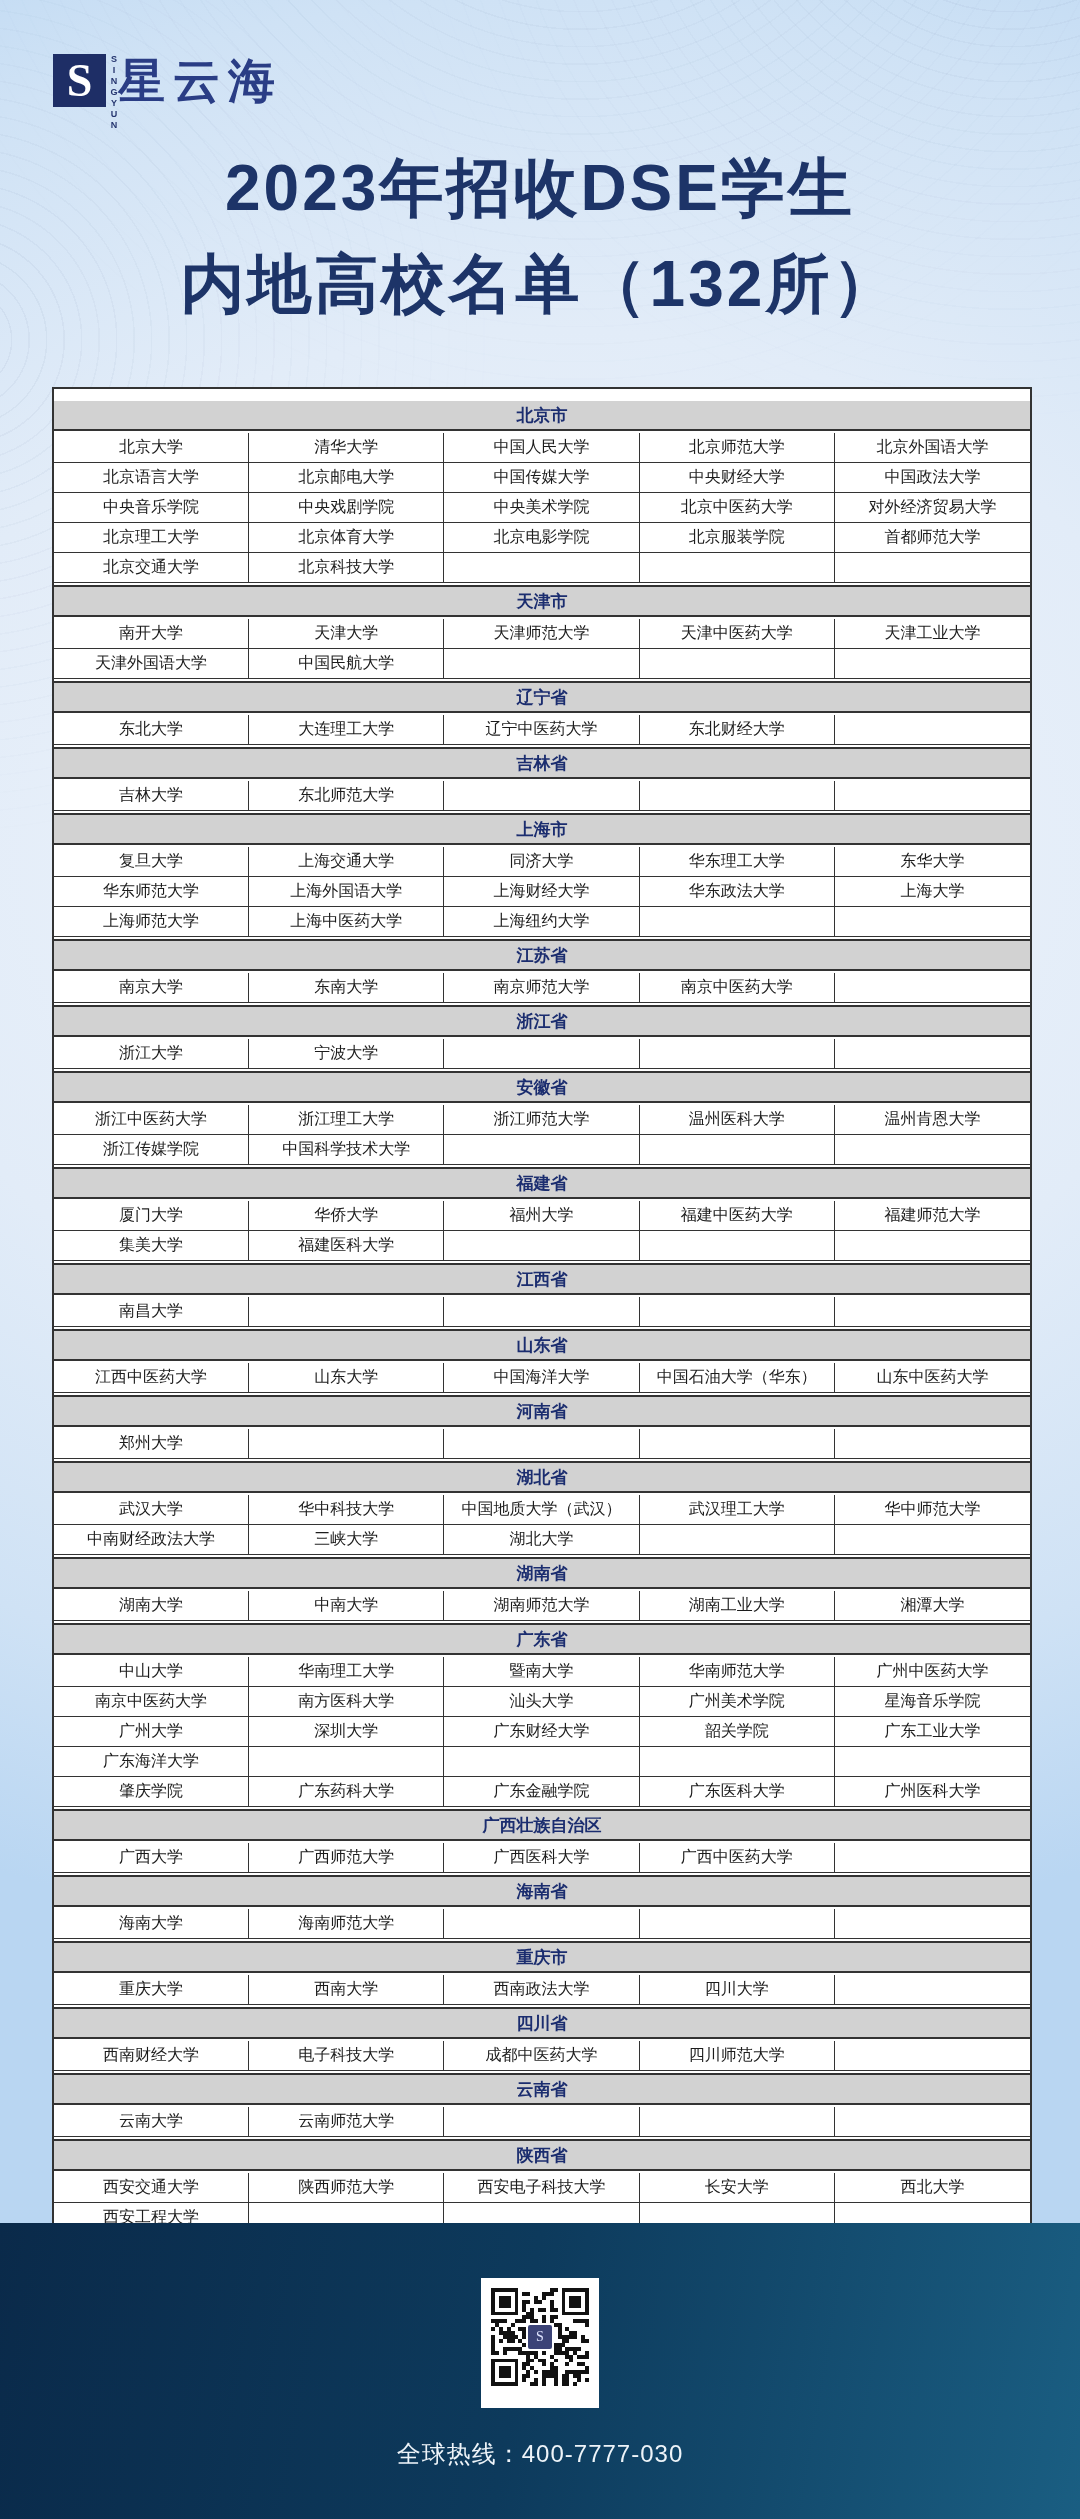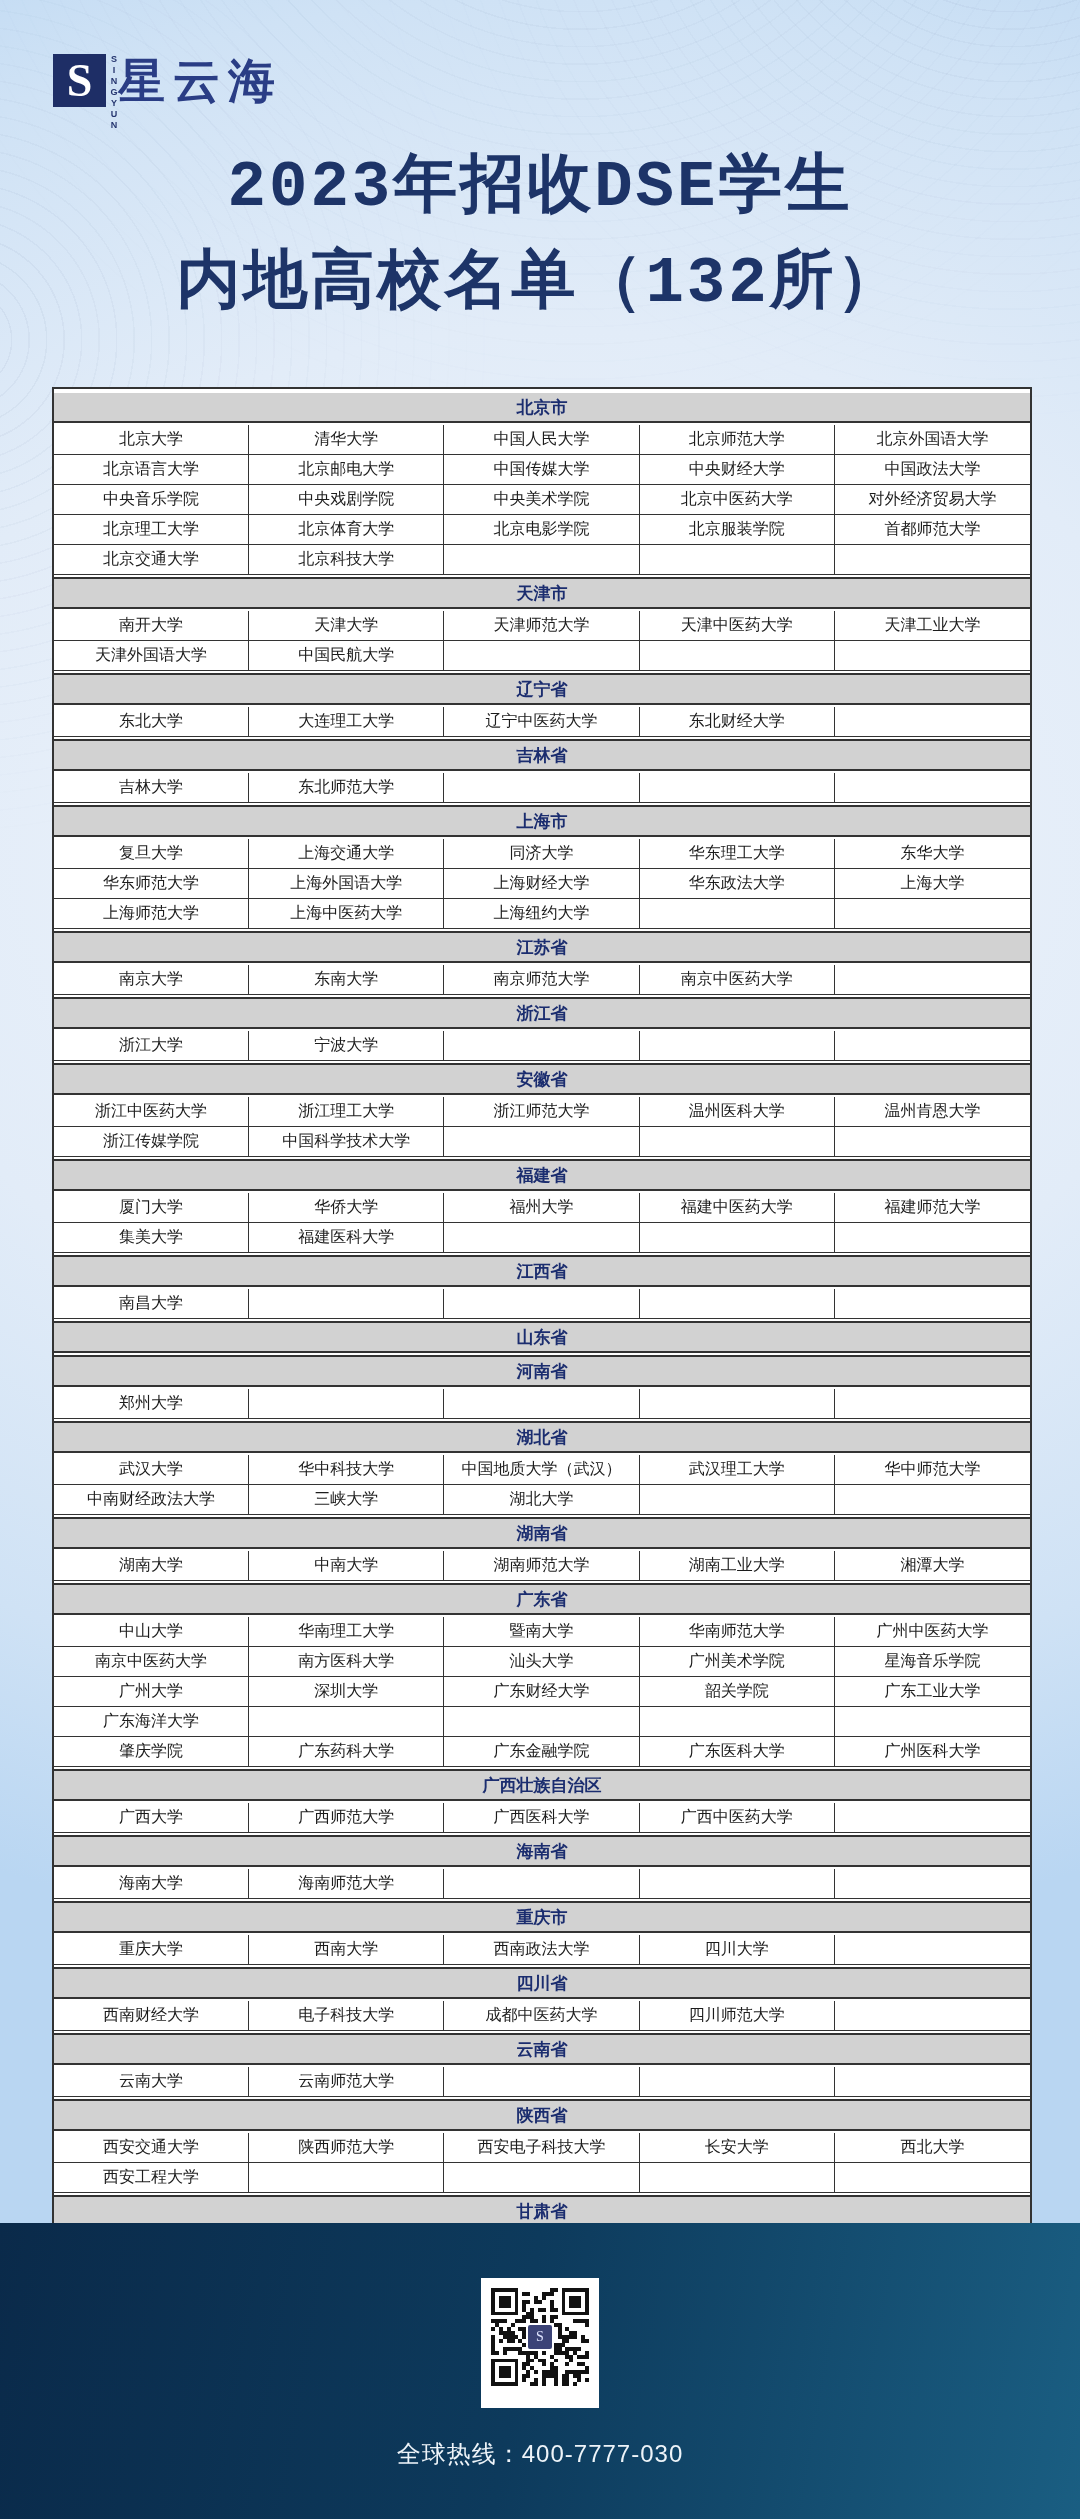--- a/index.html
+++ b/index.html
@@ -21,28 +21,28 @@
   
   .logo-bar{position:absolute;left:53px;top:54px;display:flex;align-items:flex-start;}
   .logo-square{width:53px;height:53px;background:#1e2e66;color:#fff;display:flex;align-items:center;justify-content:center;
     font-family:"Liberation Serif","DejaVu Serif",serif;font-size:46px;font-weight:bold;line-height:1;}
   .logo-vert{writing-mode:vertical-rl;text-orientation:upright;font-size:9px;letter-spacing:1px;color:#24346e;
     font-weight:bold;margin-left:3px;height:62px;line-height:1;}
   .logo-cn{font-size:47px;color:#2a3d85;font-weight:600;letter-spacing:8px;line-height:53px;}
 
   
   .title-block{position:absolute;left:0;top:140px;width:100%;text-align:center;color:#1d3468;
-    font-family:Liberation Mono, monospace;font-weight:bold;}
+    font-family:Liberation Sans, sans-serif;font-weight:bold;}
   .title-line{font-size:64px;line-height:1.5;letter-spacing:3px;}
 
   
   .table-wrap{position:absolute;left:52px;top:387px;width:976px;background:#fff;border:2px solid #333;}
   .region-header{height:28px;display:flex;align-items:center;justify-content:center;background:#d2d2d2;
     color:#1b2d6f;font-weight:bold;font-size:17px;border-top:2px solid #333;border-bottom:2px solid #333;margin:2px 0;}
-  .table-wrap > .region-header:first-child{margin-top:4px;border-top:none;}
+  .table-wrap > .region-header:first-child{margin-top:12px;border-top:none;}
   .uni-row{display:grid;grid-template-columns:repeat(5,1fr);border-bottom:1px solid #333;}
   .uni-row:last-child{border-bottom:none;}
   .uni-cell{height:29px;display:flex;align-items:center;justify-content:center;font-size:16px;color:#1c1c1c;
     border-right:1px solid #333;overflow:hidden;white-space:nowrap;}
   .uni-cell:last-child{border-right:none;}
 
   
   .footer-band{position:absolute;left:0;top:2223px;width:1080px;height:296px;
     background:linear-gradient(100deg,#0a2a4a 0%,#0d3a5c 48%,#1a5e82 100%);}
   .qr-box{position:absolute;left:50%;top:2278px;transform:translateX(-50%);width:118px;height:130px;background:#fff;
@@ -210,20 +210,27 @@
       </div>
       <div class="region-header">江西省</div>
       <div class="uni-row">
         <div class="uni-cell">南昌大学</div>
         <div class="uni-cell"></div>
         <div class="uni-cell"></div>
         <div class="uni-cell"></div>
         <div class="uni-cell"></div>
       </div>
       <div class="region-header">山东省</div>
+      <div class="uni-row">
+        <div class="uni-cell">江西中医药大学</div>
+        <div class="uni-cell">山东大学</div>
+        <div class="uni-cell">中国海洋大学</div>
+        <div class="uni-cell">中国石油大学（华东）</div>
+        <div class="uni-cell">山东中医药大学</div>
+      </div>
       <div class="region-header">河南省</div>
       <div class="uni-row">
         <div class="uni-cell">郑州大学</div>
         <div class="uni-cell"></div>
         <div class="uni-cell"></div>
         <div class="uni-cell"></div>
         <div class="uni-cell"></div>
       </div>
       <div class="region-header">湖北省</div>
       <div class="uni-row">

